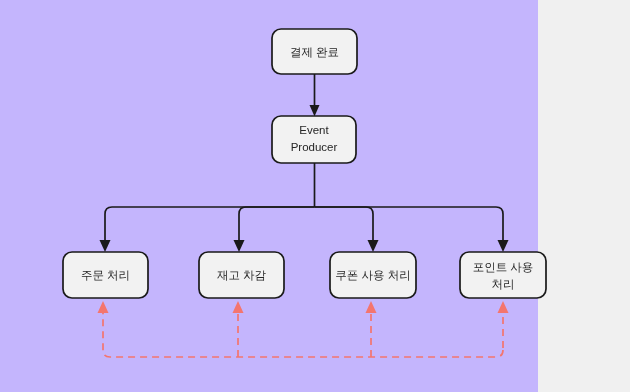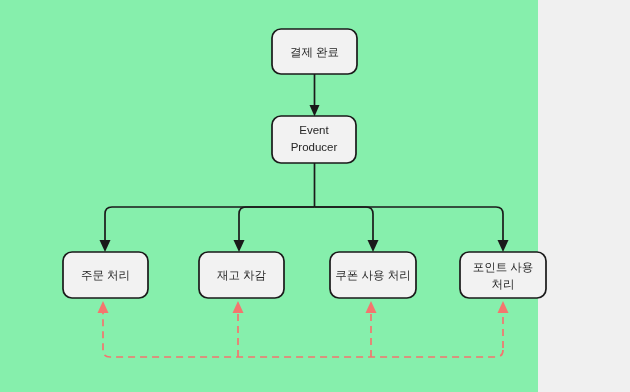--- a/index.html
+++ b/index.html
@@ -10,21 +10,21 @@
     width: 630px;
     height: 392px;
     background: #f0f0f0;
     font-family: "Liberation Sans", sans-serif;
     overflow: hidden;
   }
   #diagram-root {
     position: relative;
     width: 538px;
     height: 392px;
-    background: #86efac;
+    background: #c4b5fd;
   }
   svg#flow-svg {
     position: absolute;
     left: 0;
     top: 0;
     width: 630px;
     height: 392px;
     display: block;
   }
   .node-box {

